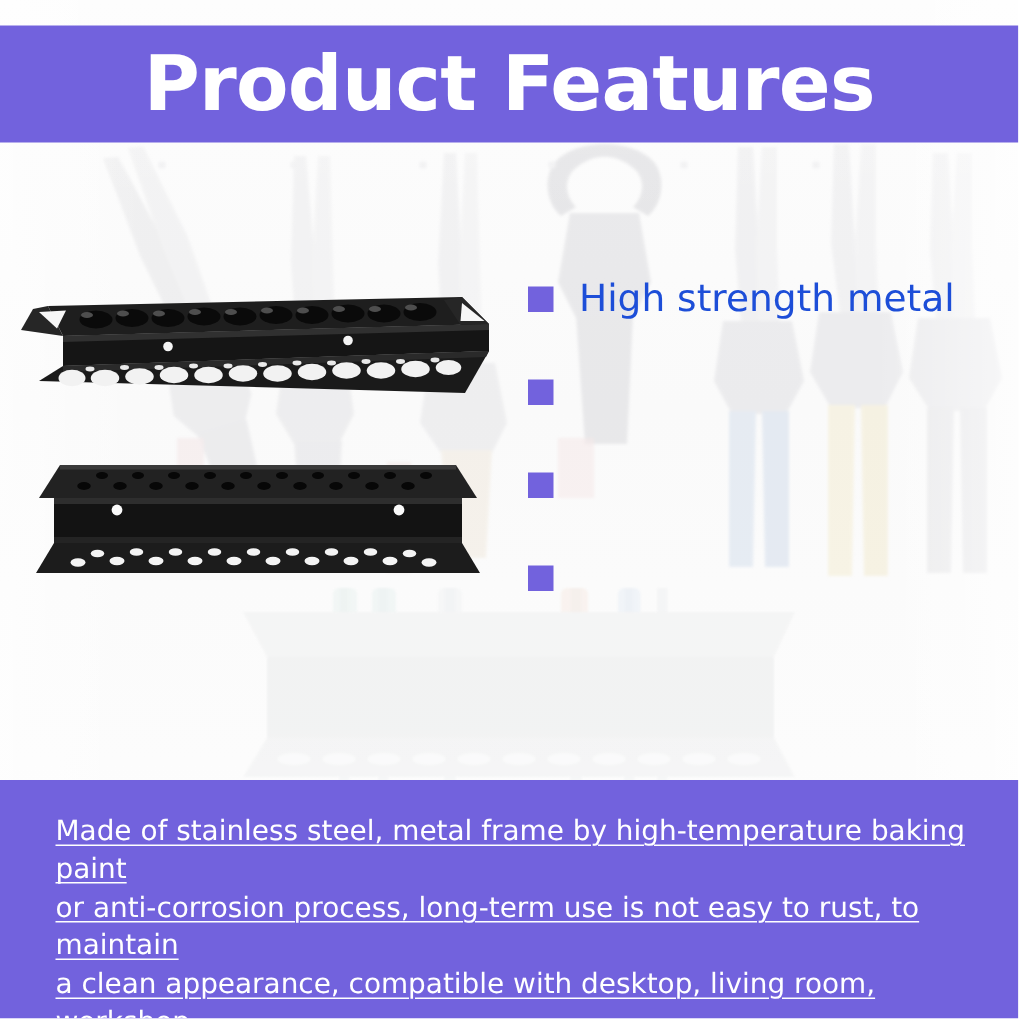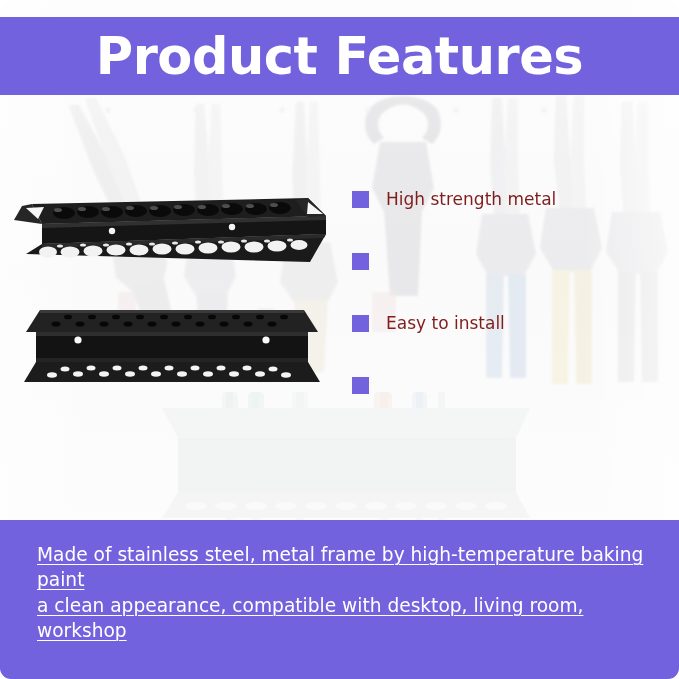--- a/index.html
+++ b/index.html
@@ -9,21 +9,20 @@
   }
   body {
     font-family: "Liberation Sans", sans-serif;
   }
   #page {
     position: relative;
     width: 679px;
     height: 679px;
     overflow: hidden;
     background: #ffffff;
-    border-radius: 11px;
   }
 
   
   .bg-layer {
     position: absolute;
     inset: 0;
     overflow: hidden;
     background: linear-gradient(180deg,#fdfdfd 0%,#fafafa 40%,#fcfcfc 75%,#ffffff 100%);
   }
   .bg-pliers {
@@ -96,22 +95,22 @@
     height: 62px;
   }
   .feature-bullet {
     width: 17px;
     height: 17px;
     background: #7262dd;
     flex: 0 0 auto;
     margin-right: 17px;
   }
   .feature-label {
-    color: #7f1d1d;
-    font-size: 17px;
+    color: #1d4ed8;
+    font-size: 25px;
     line-height: 1.2;
     white-space: nowrap;
     font-family: "DejaVu Sans", sans-serif;
   }
 
   
   .desc-panel {
     position: absolute;
     left: 0;
     top: 520px;
@@ -408,30 +407,30 @@
       <span class="feature-bullet"></span>
       <span class="feature-label">High strength metal</span>
     </div>
 
     <div class="feature-item">
       <span class="feature-bullet"></span>
     </div>
 
     <div class="feature-item">
       <span class="feature-bullet"></span>
-      <span class="feature-label">Easy to install</span>
     </div>
 
     <div class="feature-item">
       <span class="feature-bullet"></span>
     </div>
 
   </div>
 
   <div class="desc-panel">
     <div class="desc-text">
       <div>Made of stainless steel, metal frame by high-temperature baking paint</div>
+      <div>or anti-corrosion process, long-term use is not easy to rust, to maintain</div>
       <div>a clean appearance, compatible with desktop, living room, workshop</div>
 
     </div>
   </div>
 
 </div>
 
 </body></html>

